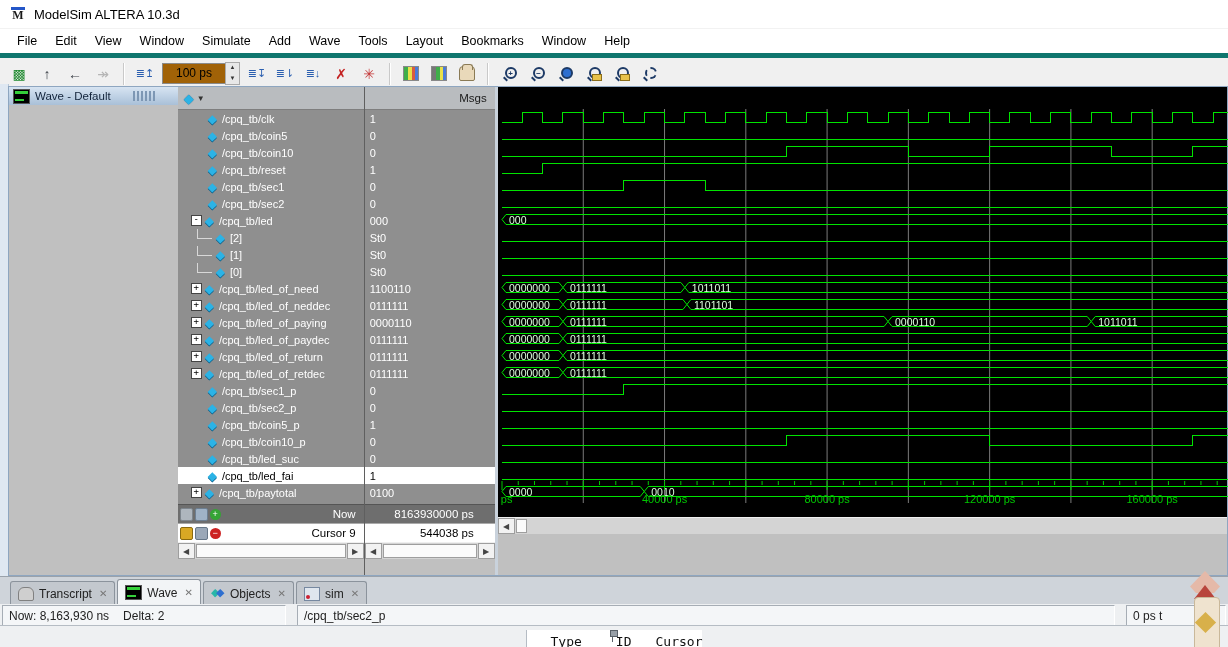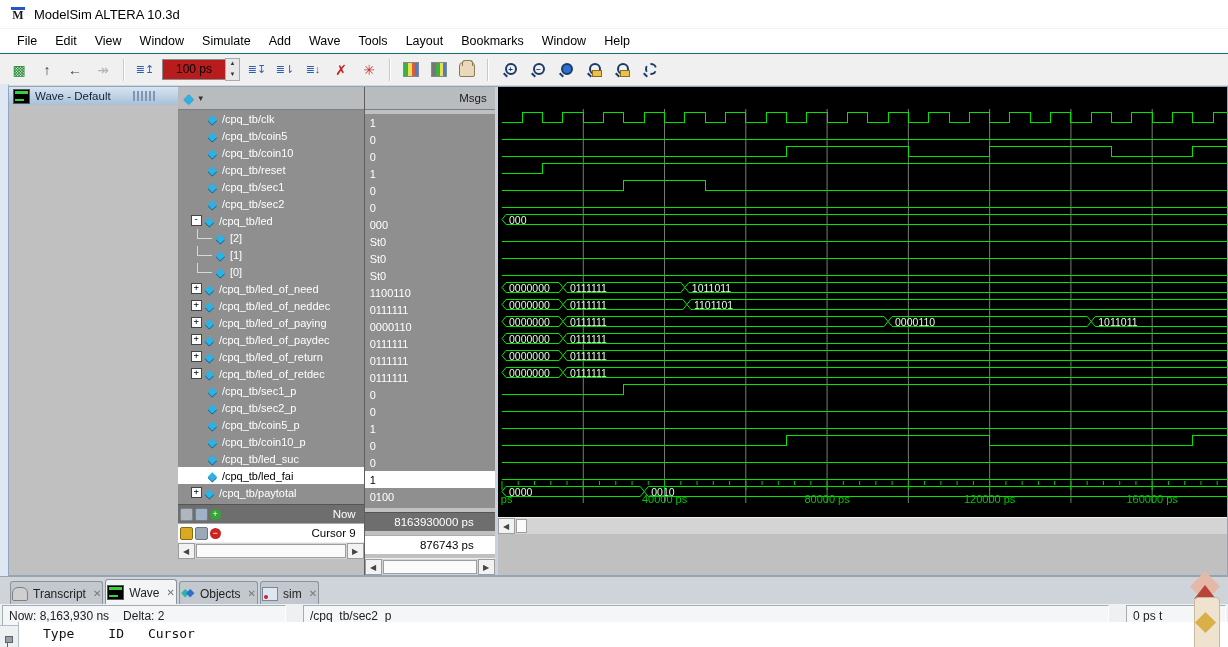--- a/index.html
+++ b/index.html
@@ -4,30 +4,30 @@
 <style>
   html,body{margin:0;padding:0;}
   body{width:1228px;height:647px;overflow:hidden;background:#f0f0f0;
        font-family:"Liberation Sans",sans-serif;font-size:12px;color:#111;position:relative;}
   
   .titlebar{height:28px;background:#fff;display:flex;align-items:center;padding-left:10px;gap:8px;border-bottom:1px solid #f2f2f2;}
   .appicon{display:inline-block;width:16px;height:16px;position:relative;}
   .appicon .bar{position:absolute;top:1px;left:1px;right:1px;height:3px;background:#2456c8;}
   .appicon .m{position:absolute;top:2px;left:0;right:0;text-align:center;font-weight:bold;font-size:12px;font-family:"Liberation Serif",serif;color:#1a1a1a;}
   .apptitle{font-size:13px;color:#000;}
-  .menubar{height:24px;background:#fff;display:flex;align-items:center;padding-left:8px;border-bottom:1px solid #0f766e;}
+  .menubar{height:24px;background:#fff;display:flex;align-items:center;padding-left:8px;border-bottom:5px solid #0f766e;}
   .menu-item{padding:3px 9px;color:#000;font-size:12.5px;cursor:default;}
   .toolbar{height:31px;background:#f0f0f0;border-bottom:1px solid #d6d6d6;display:flex;align-items:center;padding-left:6px;gap:2px;}
   .tbtn{width:24px;height:24px;display:flex;align-items:center;justify-content:center;border:1px solid transparent;border-radius:2px;position:relative;}
   .tbtn .g{font-size:14px;line-height:1;}
   .tbtn .g.small{font-size:11px;}
   .tbtn.disabled .g{color:#b5b5b5!important;}
   .tsep{width:1px;height:22px;background:#c9c9c9;margin:0 5px;border-right:1px solid #fff;}
   .timebox{display:flex;align-items:center;margin:0 2px;}
-  .timefield{width:62px;height:19px;background:#b91c1c;border:1px solid #8a8a8a;border-right:none;
+  .timefield{width:62px;height:19px;background:#a16207;border:1px solid #8a8a8a;border-right:none;
              font-size:12px;text-align:center;line-height:19px;color:#000;}
   .spinner{width:13px;height:21px;display:flex;flex-direction:column;border:1px solid #aaa;background:#e8e8e8;}
   .spinner span{flex:1;font-size:6px;line-height:9px;text-align:center;color:#333;}
   .mag{width:13px;height:13px;position:relative;}
   .mag .lens{position:absolute;top:0;left:2px;width:8px;height:8px;border:2px solid #1d3a66;border-radius:50%;
              display:flex;align-items:center;justify-content:center;font-size:8px;font-weight:bold;color:#1d3a66;}
   .mag .handle{position:absolute;left:0px;bottom:0px;width:5px;height:2px;background:#1d3a66;transform:rotate(45deg);}
   .mag.full .lens{background:#2e6fd0;color:#fff;}
   .mag.gold::after{content:"";position:absolute;right:-2px;bottom:-1px;width:8px;height:5px;background:#e8c24a;border:1px solid #8a6d1a;}
   .mag.dash .lens{border-style:dashed;}
@@ -41,21 +41,21 @@
   .wave-window{position:absolute;left:8px;right:0;top:86px;height:488px;border:1px solid #8ea6c0;background:#c0c0c0;display:flex;}
   .wave-titlebar{height:18px;background:linear-gradient(#d7e4f2,#a9c0d8);display:flex;align-items:center;gap:5px;padding-left:4px;}
   .wave-titlebar .txt{font-size:11.5px;color:#12233a;white-space:nowrap;}
   .wtb-fill{flex:1;height:10px;margin:0 6px;background:repeating-linear-gradient(0deg,transparent 0 1px,#8fa9c4 1px 2px,transparent 2px 3px);}
   .wtb-grip{width:22px;height:10px;margin-right:6px;background:repeating-linear-gradient(90deg,#7d97b4 0 2px,transparent 2px 4px);}
   .wicon{width:15px;height:13px;background:#000;border:1px solid #555;position:relative;}
   .wicon::before{content:"";position:absolute;top:1px;left:1px;right:1px;height:3px;background:#35d03a;}
   .wicon::after{content:"";position:absolute;bottom:2px;left:1px;width:9px;height:2px;background:#35d03a;}
   .wave-content{flex:1;display:flex;min-height:0;}
   .col-names{width:186px;display:flex;flex-direction:column;border-right:1px solid #5f5f5f;}
-  .col-values{width:130px;display:flex;flex-direction:column;border-right:3px solid #c9d2dc;justify-content:space-between;}
+  .col-values{width:130px;display:flex;flex-direction:column;border-right:3px solid #c9d2dc;}
   .col-wave{flex:1;display:flex;flex-direction:column;min-width:0;}
   .hdr{height:22px;background:#b9bcbf;border-bottom:1px solid #7e7e7e;display:flex;align-items:center;}
   .hdr.names{padding-left:6px;gap:3px;}
   .hdr .dia{font-size:13px;color:#2bb3e6;text-shadow:0 0 1px #0a5f8a;}
   .hdr .dd{font-size:8px;color:#333;}
   .hdr.msgs{justify-content:flex-end;padding-right:8px;font-size:11.5px;color:#1a1a1a;}
   .rows{height:394px;overflow:hidden;background:#8f8f8f;}
   .nrow,.vrow{height:17px;display:flex;align-items:center;color:#fff;font-size:11px;white-space:nowrap;}
   .nrow.selected,.vrow.selected{background:#fff;color:#000;}
   .expbox{width:9px;height:9px;background:#fff;border:1px solid #444;color:#000;font-size:9px;line-height:7px;text-align:center;margin-left:13px;margin-right:3px;flex:none;font-family:"DejaVu Sans Mono",monospace;}
@@ -76,36 +76,36 @@
   .mini.red{background:#cc2222;border-radius:50%;}
   .valcell{background:#6e6e6e;color:#fff;justify-content:flex-end;padding-right:21px;display:flex;align-items:center;font-size:11.5px;}
   .valcell.white{background:#fff;color:#000;}
   .hscroll{height:16px;background:#d4d4d4;border-top:1px solid #efefef;display:flex;align-items:center;}
   .sbtn{width:15px;height:14px;background:#f2f2f2;border:1px solid #9e9e9e;font-size:8px;color:#444;display:flex;align-items:center;justify-content:center;}
   .sthumb{height:12px;background:#fbfbfb;border:1px solid #9e9e9e;margin:0 1px;}
   .wave-black{height:430px;background:#000;position:relative;}
   .wave-black svg{position:absolute;left:0;}
   
   .tabbar{position:absolute;left:0;right:0;top:576px;height:28px;background:#cfd4da;border-top:1px solid #9aa2ab;display:flex;align-items:flex-end;padding-left:10px;gap:2px;}
-  .tab{height:23px;display:flex;align-items:center;gap:5px;padding:0 1px;background:#c3c8ce;border:1px solid #8b939c;border-bottom:none;border-radius:3px 3px 0 0;font-size:12px;color:#222;}
+  .tab{height:23px;display:flex;align-items:center;gap:5px;padding:0 7px;background:#c3c8ce;border:1px solid #8b939c;border-bottom:none;border-radius:3px 3px 0 0;font-size:12px;color:#222;}
   .tab.active{background:#f2f4f6;height:25px;}
   .tab .x{color:#777;font-size:10px;margin-left:2px;}
   .ticon{width:14px;height:12px;flex:none;position:relative;}
   .ticon.transcript{background:#cfcfcf;border:1px solid #808080;border-radius:6px 6px 2px 2px;}
   .ticon.objects{background:transparent;}
   .ticon.objects::before{content:"◆";position:absolute;left:0;top:-2px;color:#28b6a8;font-size:11px;}
   .ticon.objects::after{content:"◆";position:absolute;left:5px;top:-2px;color:#2e6fd0;font-size:11px;}
   .ticon.sim{background:#dfe6ee;border:1px solid #7688a0;}
   .ticon.sim::after{content:"";position:absolute;left:1px;bottom:1px;width:4px;height:4px;background:#cc2233;border-radius:50%;}
-  .statusbar{position:absolute;left:0;right:0;top:604px;height:21px;background:#eef0f2;display:flex;align-items:stretch;gap:17px;padding:1px 2px;}
+  .statusbar{position:absolute;left:0;right:0;top:604px;height:21px;background:#eef0f2;display:flex;align-items:stretch;gap:11px;padding:1px 2px;}
   .sbox{border:1px solid #a6adb5;border-right-color:#fff;border-bottom-color:#fff;background:#f4f6f8;display:flex;align-items:center;padding:0 6px;font-size:12px;color:#222;gap:14px;}
   .sbox.b1{width:270px;}
   .sbox.b2{flex:1;}
   .sbox.b3{width:86px;}
-  .bottomstrip{position:absolute;left:0;right:0;top:625px;height:22px;background:#eef0f2;border-top:1px solid #b5bcc4;display:flex;align-items:flex-end;}
+  .bottomstrip{position:absolute;left:0;right:0;top:625px;height:22px;background:#eef0f2;border-top:1px solid #b5bcc4;display:flex;align-items:center;flex-direction:column;}
   .pin{width:8px;height:12px;margin:4px 6px 0 4px;position:relative;}
   .pin::before{content:"";position:absolute;top:0;left:1px;width:6px;height:5px;background:#98a0a8;border:1px solid #5a626a;}
   .pin::after{content:"";position:absolute;top:6px;left:3px;width:1px;height:6px;background:#5a626a;}
   .msgpane{flex:1;height:22px;background:#fff;border-left:1px solid #b5bcc4;display:flex;align-items:flex-start;padding-top:4px;
            font-family:"DejaVu Sans Mono",monospace;font-size:13px;color:#101010;}
   .msgpane span{display:inline-block;}
   .charart{position:absolute;right:0;bottom:0;width:46px;height:76px;z-index:60;pointer-events:none;}
   .charart .crown{position:absolute;top:0;left:8px;width:30px;height:22px;background:#e5b9a8;clip-path:polygon(50% 0,100% 70%,80% 100%,20% 100%,0 70%);}
   .charart .crest{position:absolute;top:14px;left:12px;width:22px;height:14px;background:#b8453c;clip-path:polygon(50% 0,100% 100%,0 100%);}
   .charart .body{position:absolute;top:26px;left:12px;width:24px;height:50px;background:#efe3cf;border:1px solid #c9b89a;border-radius:4px 4px 0 0;}
@@ -433,21 +433,21 @@
             <span>0</span>
           </div>
           <div class="vrow selected">
             <span>1</span>
           </div>
           <div class="vrow">
             <span>0100</span>
           </div>
         </div>
       <div class="valcell" style="height:18px;border-top:1px solid #555;">8163930000 ps</div>
-      <div class="valcell white" style="height:18px;border-top:1px solid #aaa;">876743 ps</div>
+      <div class="valcell white" style="height:18px;border-top:1px solid #aaa;">544038 ps</div>
       <div class="hscroll">
         <span class="sbtn">◀</span>
         <span class="sthumb" style="flex:1"></span>
         <span class="sbtn">▶</span>
       </div>
     </div>
 
     <div class="col-wave">
       <div class="wave-black">
         <svg id="waveSvg" style="top:22px" width="902" height="394" viewBox="0 0 902 394">

